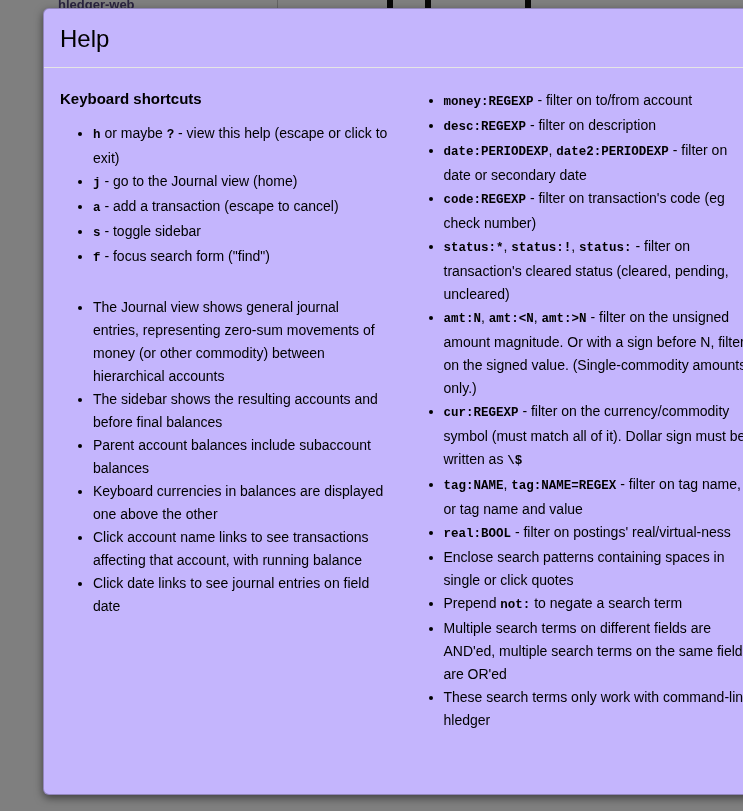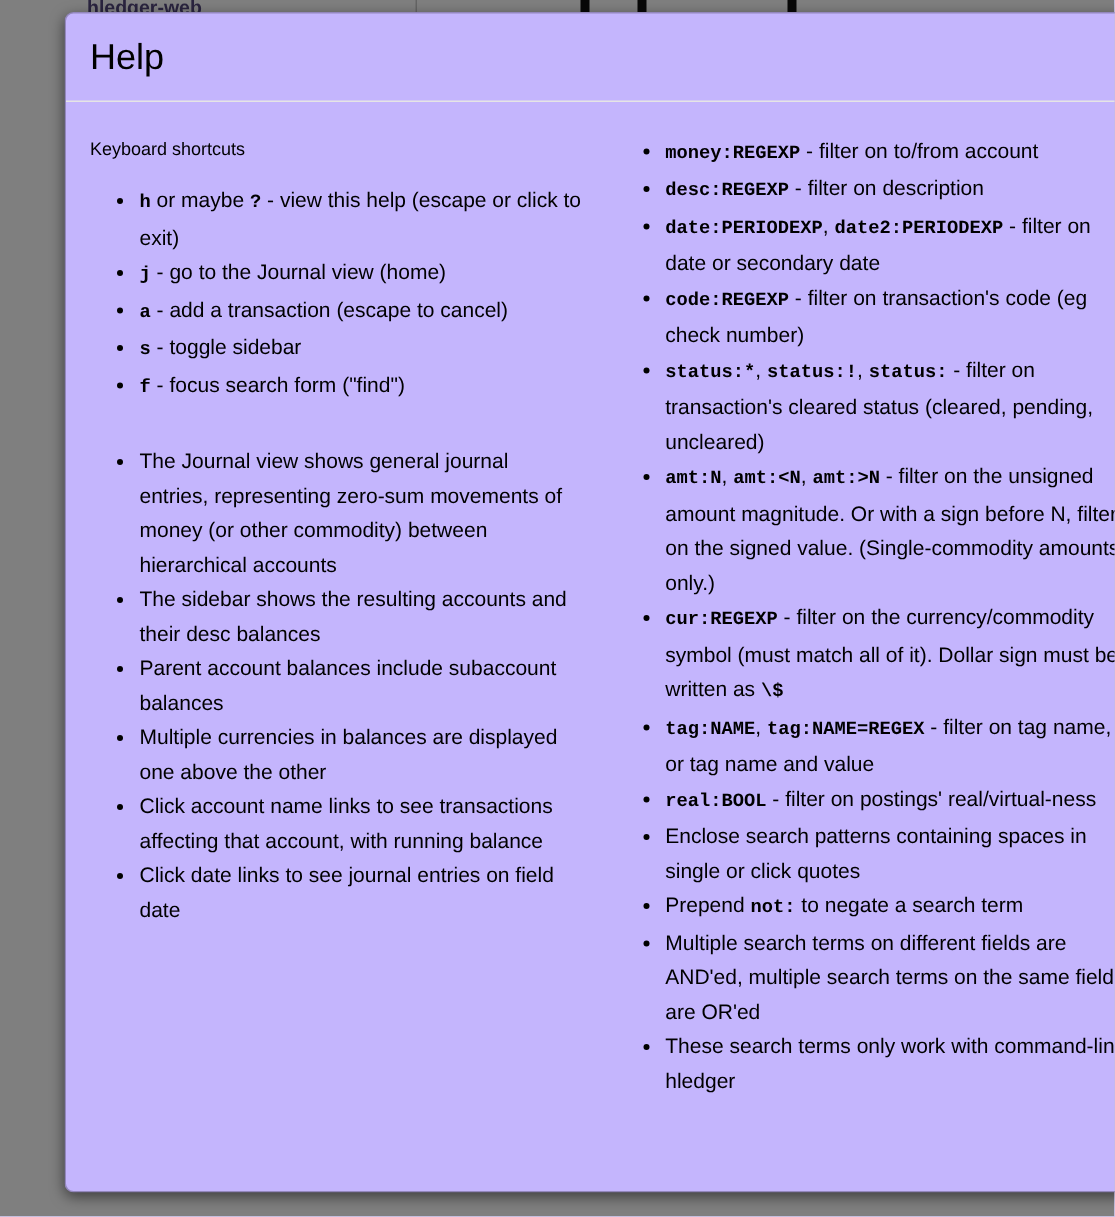--- a/index.html
+++ b/index.html
@@ -64,21 +64,21 @@
   .modal-body {
     padding: 21px 10px 20px 16px;
     display: flex; align-items: flex-start;
   }
   .help-col { width: 50%; }
   .help-col.left  { padding-right: 22px; }
   .help-col.right { padding-right: 4px; }
   .section + .section { margin-top: 26px; }
   .section h4 {
     margin: 0 0 13px 0;
-    font-size: 12px; font-weight: normal; line-height: 20px;
+    font-size: 15px; font-weight: bold; line-height: 20px;
   }
   .section ul {
     margin: 0; padding-left: 33px;
   }
   .section li {
     font-size: 14px; line-height: 23px;
   }
   code {
     font-family: "Liberation Mono", monospace;
     font-weight: bold; font-size: 12.5px;
@@ -111,23 +111,23 @@
             <li><code>h</code> or maybe <code>?</code> - view this help (escape or click to exit)</li>
             <li><code>j</code> - go to the Journal view (home)</li>
             <li><code>a</code> - add a transaction (escape to cancel)</li>
             <li><code>s</code> - toggle sidebar</li>
             <li><code>f</code> - focus search form ("find")</li>
           </ul>
         </div>
         <div class="section">
           <ul>
             <li>The Journal view shows general journal entries, representing zero-sum movements of money (or other commodity) between hierarchical accounts</li>
-            <li>The sidebar shows the resulting accounts and their desc balances</li>
+            <li>The sidebar shows the resulting accounts and before final balances</li>
             <li>Parent account balances include subaccount balances</li>
-            <li>Multiple currencies in balances are displayed one above the other</li>
+            <li>Keyboard currencies in balances are displayed one above the other</li>
             <li>Click account name links to see transactions affecting that account, with running balance</li>
             <li>Click date links to see journal entries on field date</li>
           </ul>
         </div>
       </div>
     <div class="help-col right">
         <div class="section">
           <ul>
             <li><code>money:REGEXP</code> - filter on to/from account</li>
             <li><code>desc:REGEXP</code> - filter on description</li>

